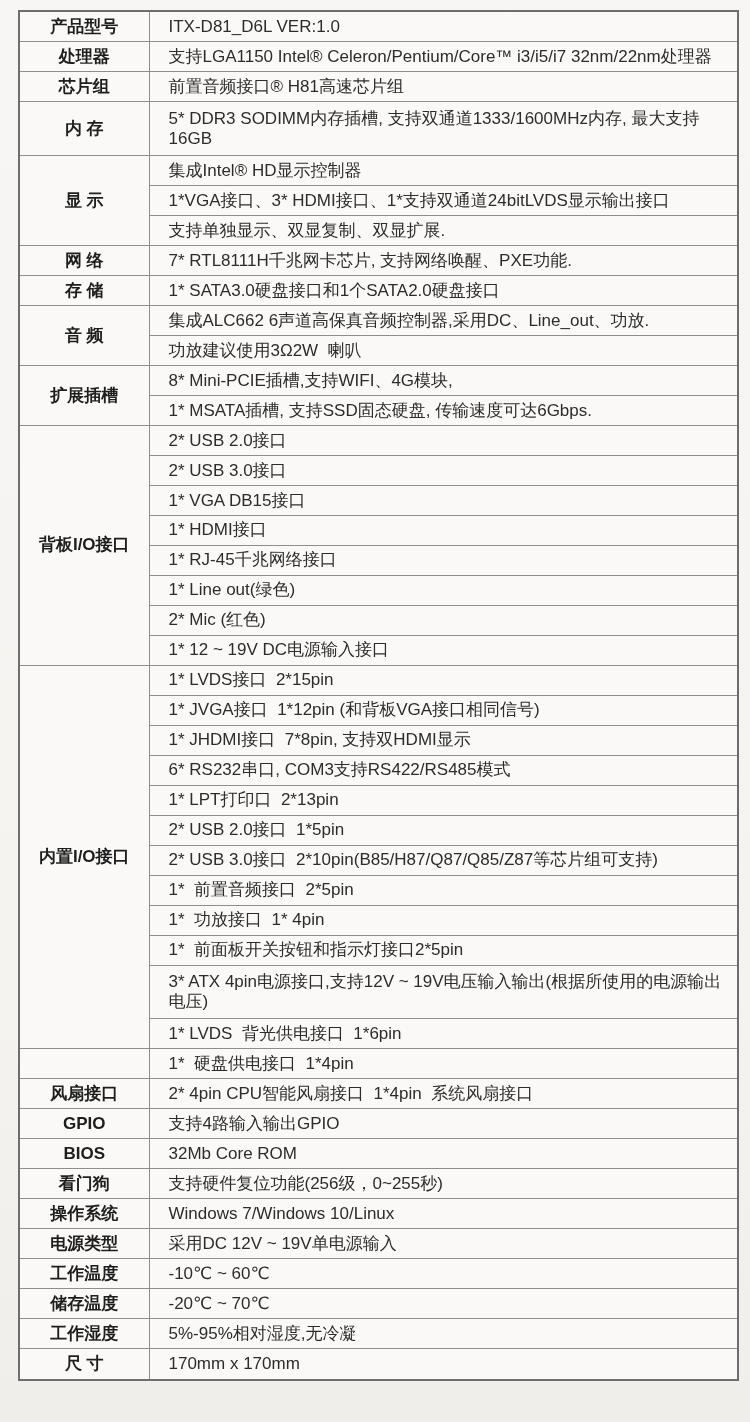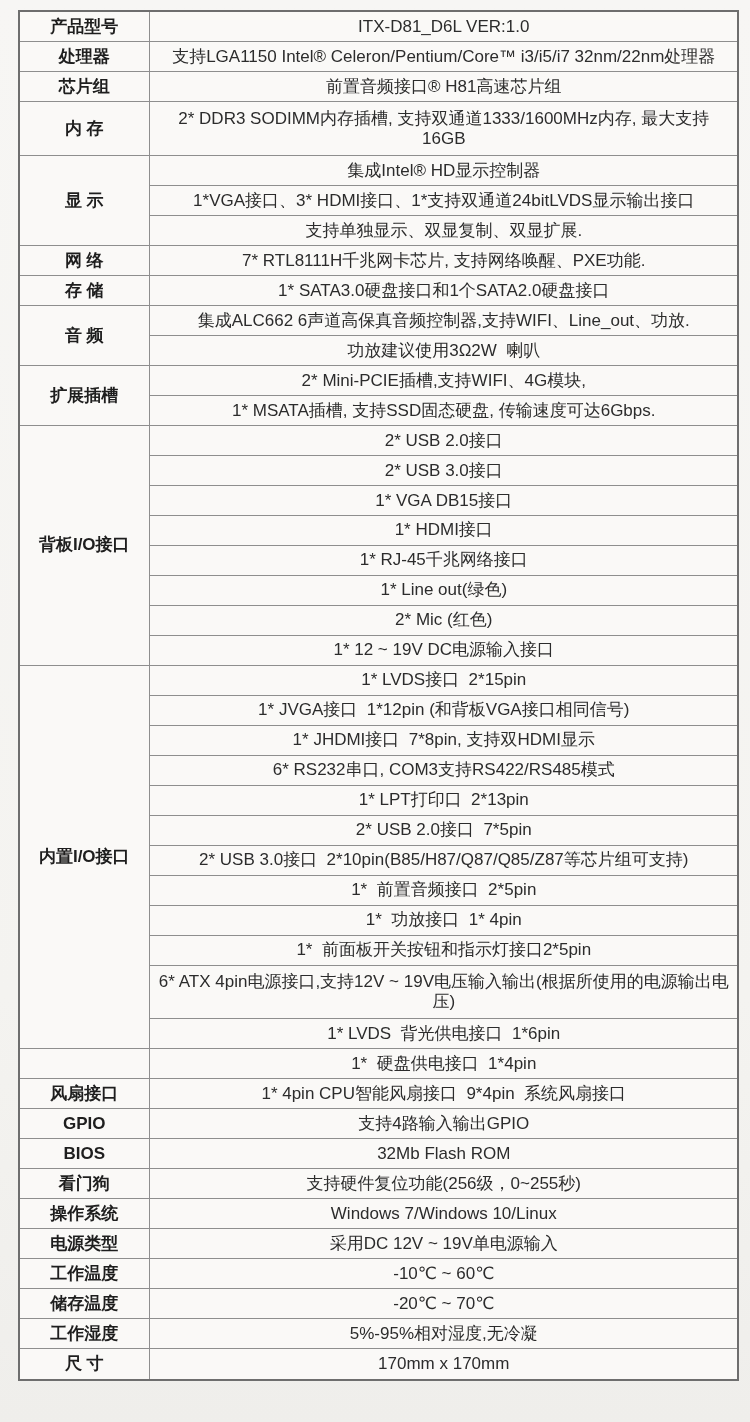--- a/index.html
+++ b/index.html
@@ -29,24 +29,23 @@
     vertical-align: middle;
   }
   td.label {
     text-align: center;
     font-weight: bold;
     color: #1e1e1e;
     padding: 0 4px;
     margin-top: 48px;
   }
   td.value {
-    padding: 2px 8px 2px 9px;
+    padding: 2px 8px 2px 19px;
     white-space: pre-wrap;
     overflow: hidden;
-    text-align: center;
   }
   col.c-label { width: 130px; }
 </style>
 </head>
 <body>
 
 <table class="spec-table">
   <colgroup>
       <col class="c-label">
       <col class="c-value">
@@ -63,21 +62,21 @@
       <td class="value">支持LGA1150 Intel® Celeron/Pentium/Core™ i3/i5/i7 32nm/22nm处理器</td>
     </tr>
 
     <tr>
       <td class="label">芯片组</td>
       <td class="value">前置音频接口® H81高速芯片组</td>
     </tr>
 
     <tr>
       <td class="label">内  存</td>
-      <td class="value">2* DDR3 SODIMM内存插槽, 支持双通道1333/1600MHz内存, 最大支持16GB</td>
+      <td class="value">5* DDR3 SODIMM内存插槽, 支持双通道1333/1600MHz内存, 最大支持16GB</td>
     </tr>
 
     <tr>
       <td class="label" rowspan="3">显  示</td>
       <td class="value">集成Intel® HD显示控制器</td>
     </tr>
     <tr>
         <td class="value">1*VGA接口、3* HDMI接口、1*支持双通道24bitLVDS显示输出接口</td>
       </tr>
     <tr>
@@ -89,29 +88,29 @@
       <td class="value">7* RTL8111H千兆网卡芯片, 支持网络唤醒、PXE功能.</td>
     </tr>
 
     <tr>
       <td class="label">存  储</td>
       <td class="value">1* SATA3.0硬盘接口和1个SATA2.0硬盘接口</td>
     </tr>
 
     <tr>
       <td class="label" rowspan="2">音  频</td>
-      <td class="value">集成ALC662 6声道高保真音频控制器,支持WIFI、Line_out、功放.</td>
+      <td class="value">集成ALC662 6声道高保真音频控制器,采用DC、Line_out、功放.</td>
     </tr>
     <tr>
         <td class="value">功放建议使用3Ω2W  喇叭</td>
       </tr>
 
     <tr>
       <td class="label" rowspan="2">扩展插槽</td>
-      <td class="value">2* Mini-PCIE插槽,支持WIFI、4G模块,</td>
+      <td class="value">8* Mini-PCIE插槽,支持WIFI、4G模块,</td>
     </tr>
     <tr>
         <td class="value">1* MSATA插槽, 支持SSD固态硬盘, 传输速度可达6Gbps.</td>
       </tr>
 
     <tr>
       <td class="label" rowspan="8">背板I/O接口</td>
       <td class="value">2* USB 2.0接口</td>
     </tr>
     <tr>
@@ -146,59 +145,59 @@
     <tr>
         <td class="value">1* JHDMI接口  7*8pin, 支持双HDMI显示</td>
       </tr>
     <tr>
         <td class="value">6* RS232串口, COM3支持RS422/RS485模式</td>
       </tr>
     <tr>
         <td class="value">1* LPT打印口  2*13pin</td>
       </tr>
     <tr>
-        <td class="value">2* USB 2.0接口  7*5pin</td>
+        <td class="value">2* USB 2.0接口  1*5pin</td>
       </tr>
     <tr>
         <td class="value">2* USB 3.0接口  2*10pin(B85/H87/Q87/Q85/Z87等芯片组可支持)</td>
       </tr>
     <tr>
         <td class="value">1*  前置音频接口  2*5pin</td>
       </tr>
     <tr>
         <td class="value">1*  功放接口  1* 4pin</td>
       </tr>
     <tr>
         <td class="value">1*  前面板开关按钮和指示灯接口2*5pin</td>
       </tr>
     <tr>
-        <td class="value">6* ATX 4pin电源接口,支持12V ~ 19V电压输入输出(根据所使用的电源输出电压)</td>
+        <td class="value">3* ATX 4pin电源接口,支持12V ~ 19V电压输入输出(根据所使用的电源输出电压)</td>
       </tr>
     <tr>
         <td class="value">1* LVDS  背光供电接口  1*6pin</td>
       </tr>
 
     <tr>
       <td class="label"></td>
       <td class="value">1*  硬盘供电接口  1*4pin</td>
     </tr>
 
     <tr>
       <td class="label">风扇接口</td>
-      <td class="value">1* 4pin CPU智能风扇接口  9*4pin  系统风扇接口</td>
+      <td class="value">2* 4pin CPU智能风扇接口  1*4pin  系统风扇接口</td>
     </tr>
 
     <tr>
       <td class="label">GPIO</td>
       <td class="value">支持4路输入输出GPIO</td>
     </tr>
 
     <tr>
       <td class="label">BIOS</td>
-      <td class="value">32Mb Flash ROM</td>
+      <td class="value">32Mb Core ROM</td>
     </tr>
 
     <tr>
       <td class="label">看门狗</td>
       <td class="value">支持硬件复位功能(256级，0~255秒)</td>
     </tr>
 
     <tr>
       <td class="label">操作系统</td>
       <td class="value">Windows 7/Windows 10/Linux</td>

